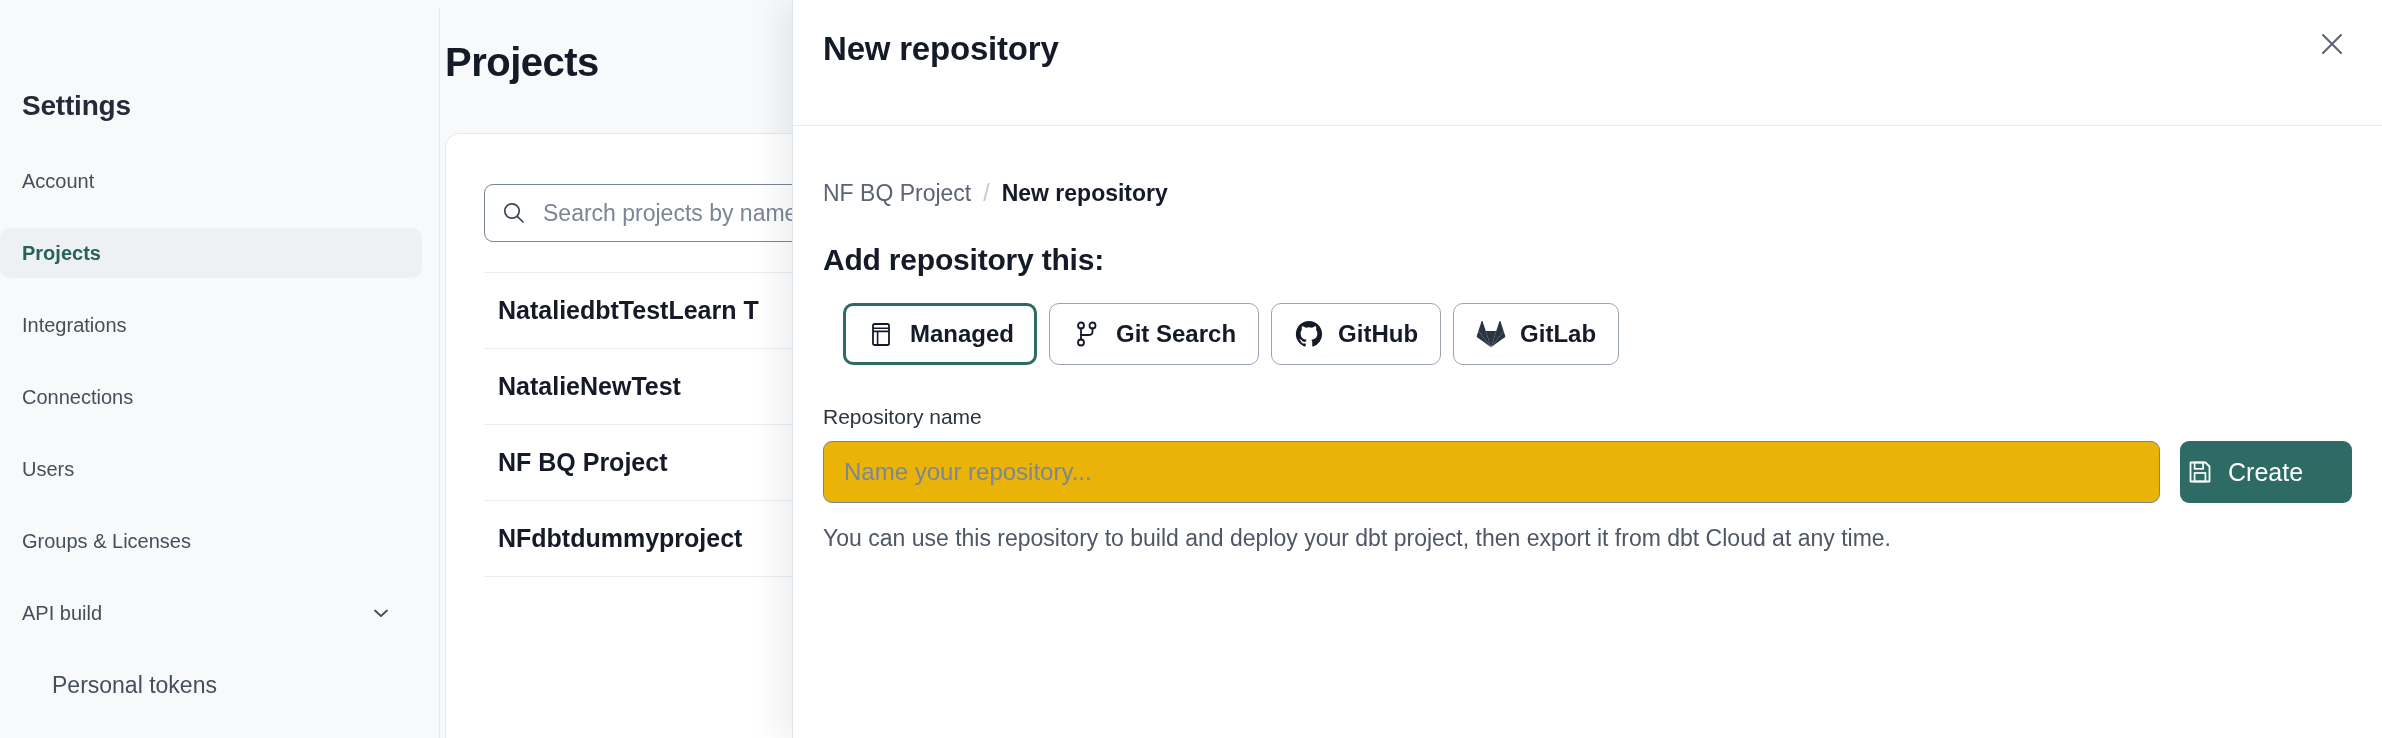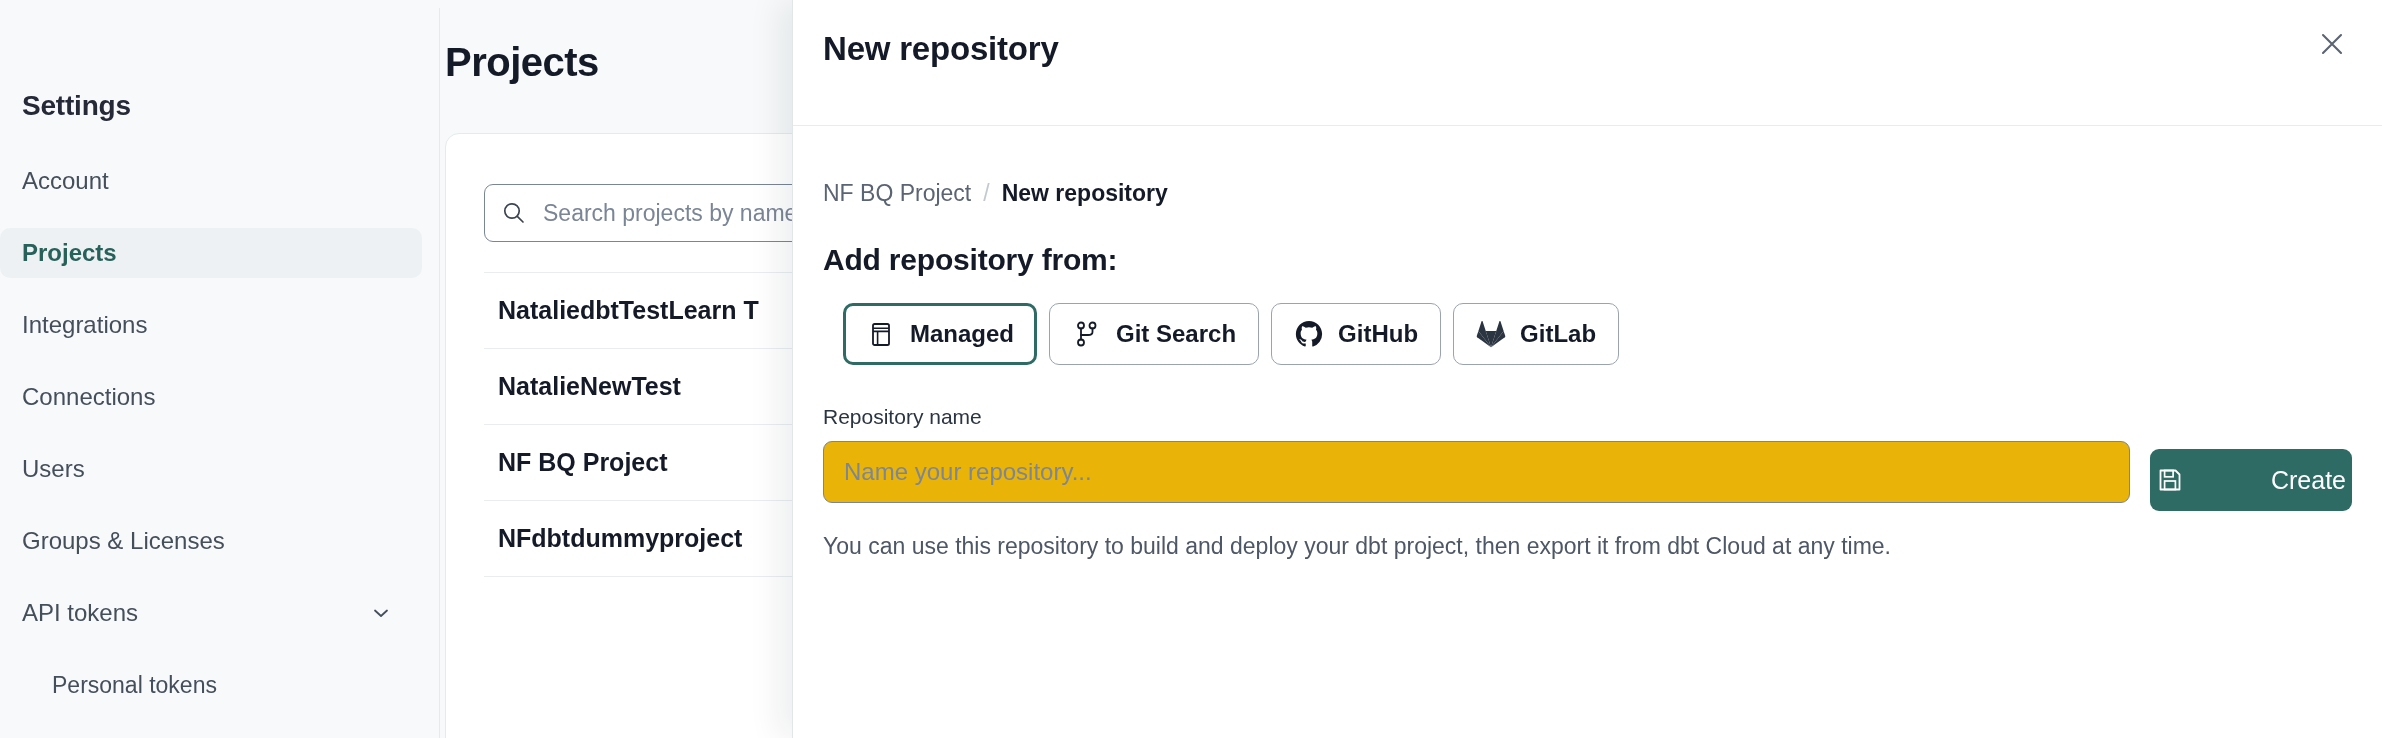--- a/index.html
+++ b/index.html
@@ -27,21 +27,21 @@
     position: absolute; left: 22px; top: 82px;
     font-size: 28px; font-weight: 700; color: #262a38;
     letter-spacing: -0.2px;
   }
   .nav { position: absolute; left: 0; top: 148px; width: 440px; }
   .nav-item {
     position: relative;
     height: 50px;
     display: flex; align-items: center;
     padding: 0 30px 0 22px;
-    font-size: 24px; color: #454f5b;
+    font-size: 20px; color: #454f5b;
     border-radius: 10px;
     margin: 0 18px 22px 0;
     cursor: pointer;
   }
   .nav-item.active {
     background: #eef1f3;
     color: #28605a;
     font-weight: 700;
   }
   .nav-item.sub {
@@ -181,29 +181,28 @@
     height: 62px;
     border: 1px solid #7a8596;
     border-radius: 9px;
     padding: 0 20px;
     font-family: "Liberation Sans", sans-serif;
     font-size: 24px; color: #3b4452;
     outline: none; background: #eab308;
   }
   .name-input::placeholder { color: #7d8794; }
   .create-btn {
-    width: 202px; height: 62px;
+    width: 172px; height: 62px;
     background: #2d6b64;
     border: 0; border-radius: 9px;
-    display: flex; align-items: center; justify-content: space-between;
+    display: flex; align-items: center; justify-content: flex-start;
     gap: 14px;
     color: #ffffff; font-size: 25px; font-weight: 400;
     font-family: "Liberation Sans", sans-serif;
     cursor: pointer;
-    margin-top: 8px;
   }
   .create-icon { width: 28px; height: 28px; flex: none; }
   .create-icon svg { display: block; }
 
   .help-text {
     margin-top: 22px;
     font-size: 23px; color: #4e5765;
   }
 </style>
 </head>
@@ -234,21 +233,21 @@
 
       <div class="nav-item">
         <span class="nav-label">Users</span>
       </div>
 
       <div class="nav-item">
         <span class="nav-label">Groups &amp; Licenses</span>
       </div>
 
       <div class="nav-item">
-        <span class="nav-label">API tokens</span>
+        <span class="nav-label">API build</span>
         <span class="chev">
           <svg width="22" height="22" viewBox="0 0 22 22" fill="none">
             <path d="M5 8.5 L11 14 L17 8.5" stroke="#454f5b" stroke-width="1.8" stroke-linecap="round" stroke-linejoin="round"></path>
           </svg>
         </span>
       </div>
 
       <div class="nav-item sub">
         <span class="nav-label">Personal tokens</span>
       </div>
@@ -304,21 +303,21 @@
     </div>
 
     <div class="modal-body">
 
       <div class="breadcrumb">
         <span class="crumb-link">NF BQ Project</span>
         <span class="crumb-sep">/</span>
         <span class="crumb-current">New repository</span>
       </div>
 
-      <div class="section-heading">Add repository from:</div>
+      <div class="section-heading">Add repository this:</div>
 
       <div class="source-row">
 
         <div class="source-btn selected">
           <span class="src-icon">
             <svg width="30" height="30" viewBox="0 0 30 30" fill="none">
               <rect x="7" y="5" width="16" height="21" rx="1.6" stroke="#141a27" stroke-width="1.8"></rect>
               <path d="M7 9.2 H23 M7 12.4 H23" stroke="#141a27" stroke-width="1.6"></path>
               <path d="M11.6 12.8 V26" stroke="#141a27" stroke-width="1.6"></path>
             </svg>

